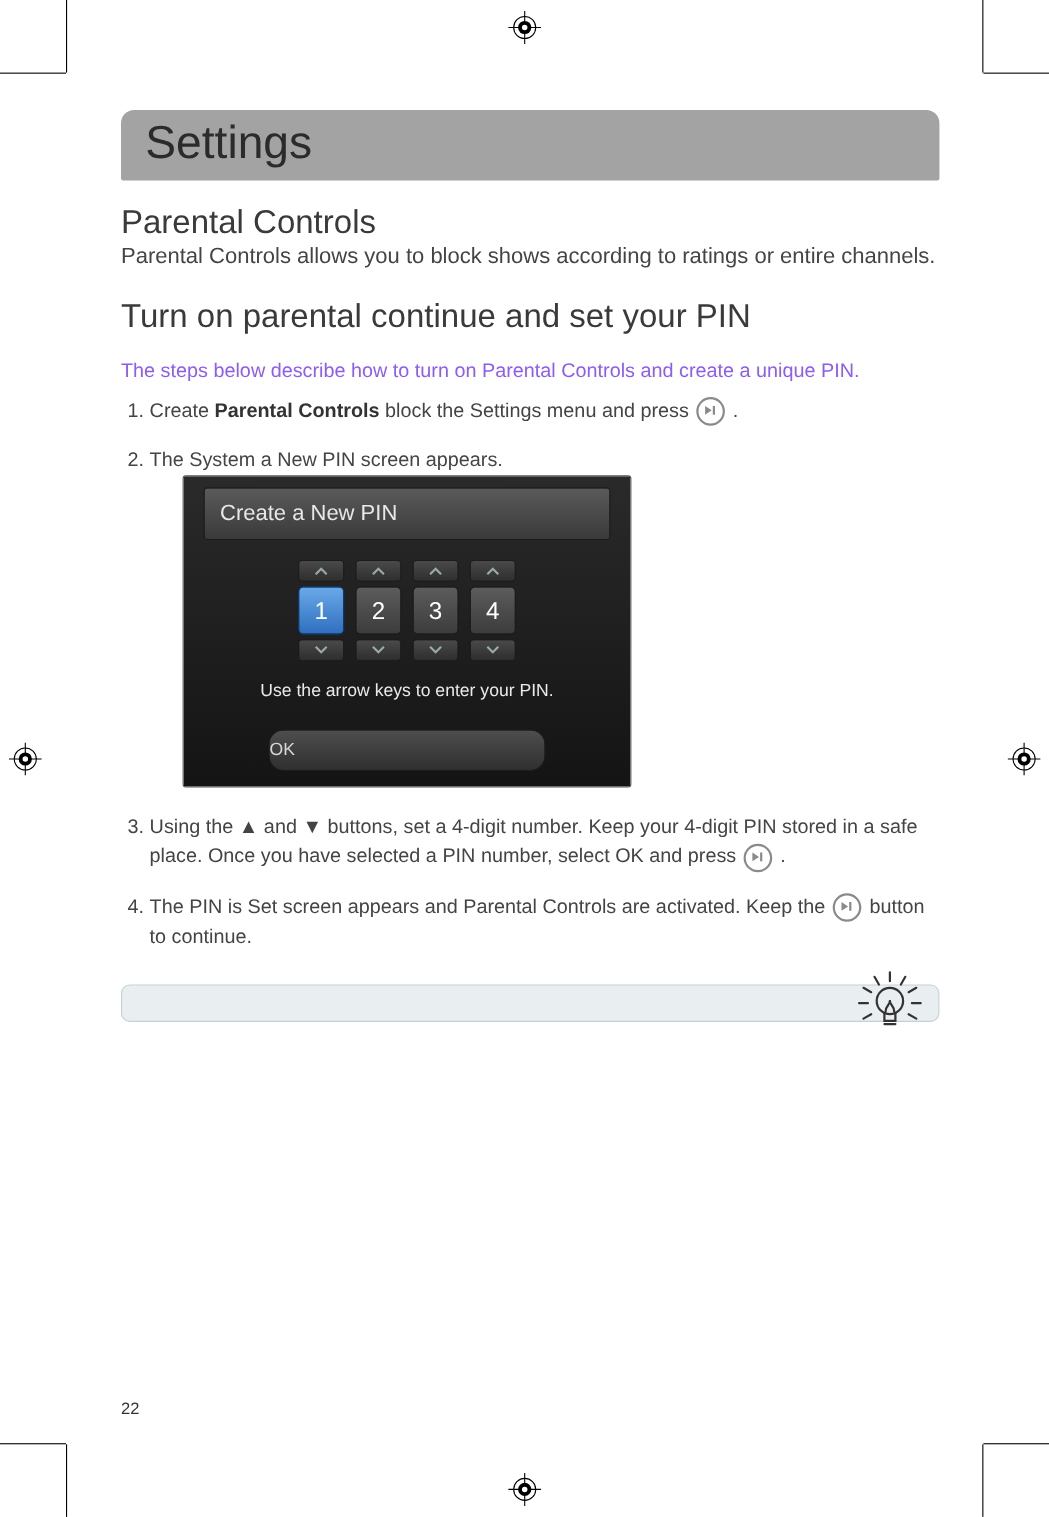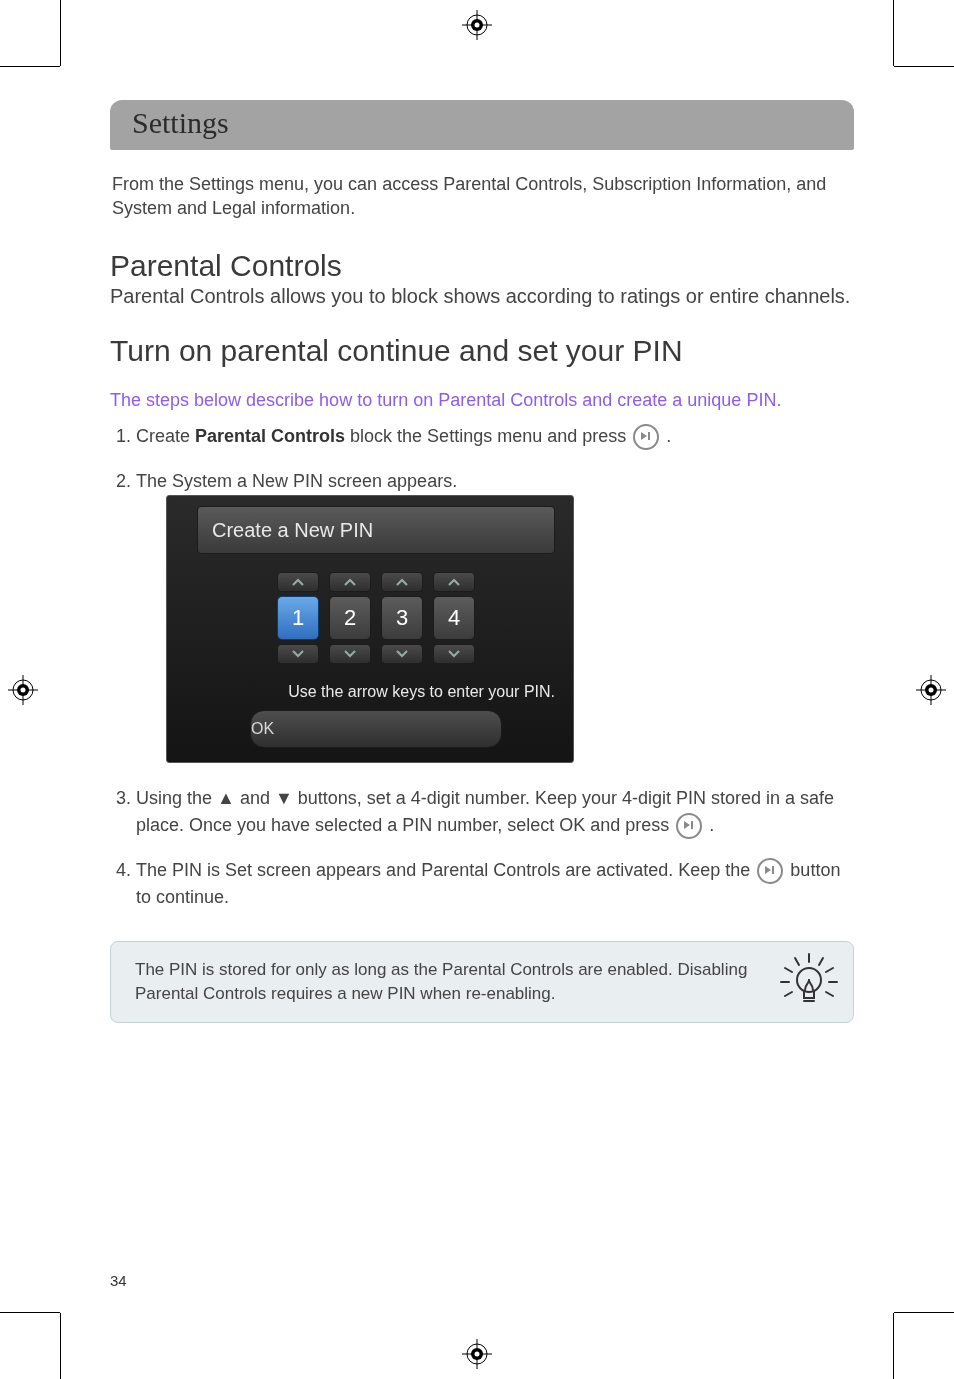--- a/index.html
+++ b/index.html
@@ -33,23 +33,22 @@
   
   .banner {
     background: #a3a3a3;
     border-radius: 12px 12px 2px 2px;
     padding: 6px 22px 10px 22px;
     margin-bottom: 22px;
   }
   .banner h1 {
     margin: 0;
     font-weight: 400;
-    font-size: 30px;
+    font-size: 42px;
     color: #2b2b2b;
-    font-family: Liberation Serif, serif;
   }
   .intro {
     font-size: 18px;
     line-height: 1.35;
     color: #444;
     margin: 0 0 28px 2px;
   }
   h2 {
     font-weight: 400;
     font-size: 30px;
@@ -111,21 +110,21 @@
   }
   .bold { font-weight: 700; color: #333; }
 
   
   .screenshot {
     width: 408px;
     margin: 0 0 22px 30px;
     border: 1px solid #555;
     border-radius: 3px;
     background: linear-gradient(#2a2a2a, #141414);
-    padding: 10px 18px 14px 30px;
+    padding: 10px 18px 14px 18px;
     box-sizing: border-box;
     position: relative;
   }
   .screenshot .title-bar {
     background: linear-gradient(#5a5a5a, #3a3a3a);
     border: 1px solid #1c1c1c;
     border-radius: 4px;
     color: #e8e8e8;
     font-size: 20px;
     padding: 8px 14px;
@@ -165,24 +164,24 @@
     align-items: center;
     justify-content: center;
     font-family: Arial, sans-serif;
   }
   .pin-digit.active {
     background: linear-gradient(#6aa9e8, #2f6fbf);
     border-color: #0b3b73;
   }
   .pin-hint {
     color: #eaeaea;
-    text-align: right;
+    text-align: center;
     font-size: 16px;
     font-family: Arial, sans-serif;
-    margin-bottom: 6px;
+    margin-bottom: 22px;
   }
   .ok-btn {
     display: block;
     margin: 0 auto;
     width: 250px;
     text-align: left;
     padding: 6px 0;
     background: linear-gradient(#4e4e4e, #2f2f2f);
     border: 1px solid #1c1c1c;
     border-radius: 14px;
@@ -271,21 +270,20 @@
         <circle cx="15" cy="15" r="2.5" fill="#fff"></circle>
       </svg>
   </div>
 
   <div class="content">
 
     <div class="banner">
       <h1>Settings</h1>
     </div>
 
-    <p class="intro">From the Settings menu, you can access Parental Controls, Subscription Information, and System and Legal information.</p>
 
     <h2>Parental Controls</h2>
     <p class="subtext">Parental Controls allows you to block shows according to ratings or entire channels.</p>
 
     <h3>Turn on parental continue and set your PIN</h3>
     <p class="lead">The steps below describe how to turn on Parental Controls and create a unique PIN.</p>
 
     <ol class="steps">
       <li>
         <span>Create </span><span class="bold">Parental Controls</span><span> block the Settings menu and press </span><span class="play-icon"></span><span> .</span>
@@ -355,21 +353,20 @@
       </li>
       <li>
         <span>Using the </span><span class="arrow">▲</span><span> and </span><span class="arrow">▼</span><span> buttons, set a 4-digit number. Keep your 4-digit PIN stored in a safe place. Once you have selected a PIN number, select OK and press </span><span class="play-icon"></span><span> .</span>
       </li>
       <li>
         <span>The PIN is Set screen appears and Parental Controls are activated. Keep the </span><span class="play-icon"></span><span> button to continue.</span>
       </li>
     </ol>
 
     <div class="tip-box">
-      <span>The PIN is stored for only as long as the Parental Controls are enabled. Disabling Parental Controls requires a new PIN when re-enabling.</span>
       <span class="bulb">
         <svg viewBox="0 0 60 60">
           <g stroke="#333" stroke-width="2" fill="none" stroke-linecap="round">
             <line x1="30" y1="2" x2="30" y2="10"></line>
             <line x1="44" y1="6" x2="40" y2="13"></line>
             <line x1="54" y1="16" x2="47" y2="20"></line>
             <line x1="58" y1="30" x2="50" y2="30"></line>
             <line x1="54" y1="44" x2="47" y2="40"></line>
             <line x1="16" y1="6" x2="20" y2="13"></line>
             <line x1="6" y1="16" x2="13" y2="20"></line>
@@ -380,14 +377,14 @@
             <line x1="25" y1="49" x2="35" y2="49"></line>
             <path d="M26 38 C26 32 30 32 30 28"></path>
             <path d="M34 38 C34 32 30 32 30 28"></path>
           </g>
         </svg>
       </span>
     </div>
 
   </div>
 
-  <div class="page-num">34</div>
+  <div class="page-num">22</div>
 </div>
 
 </body></html>

